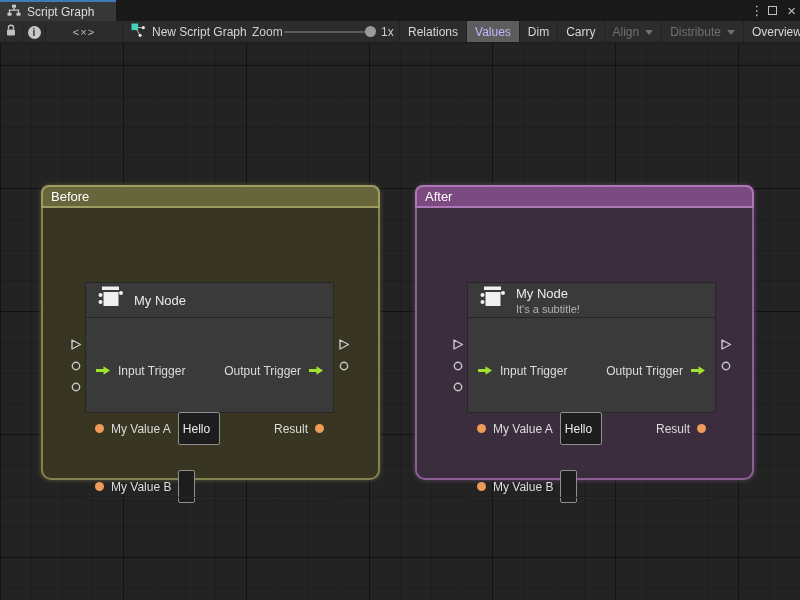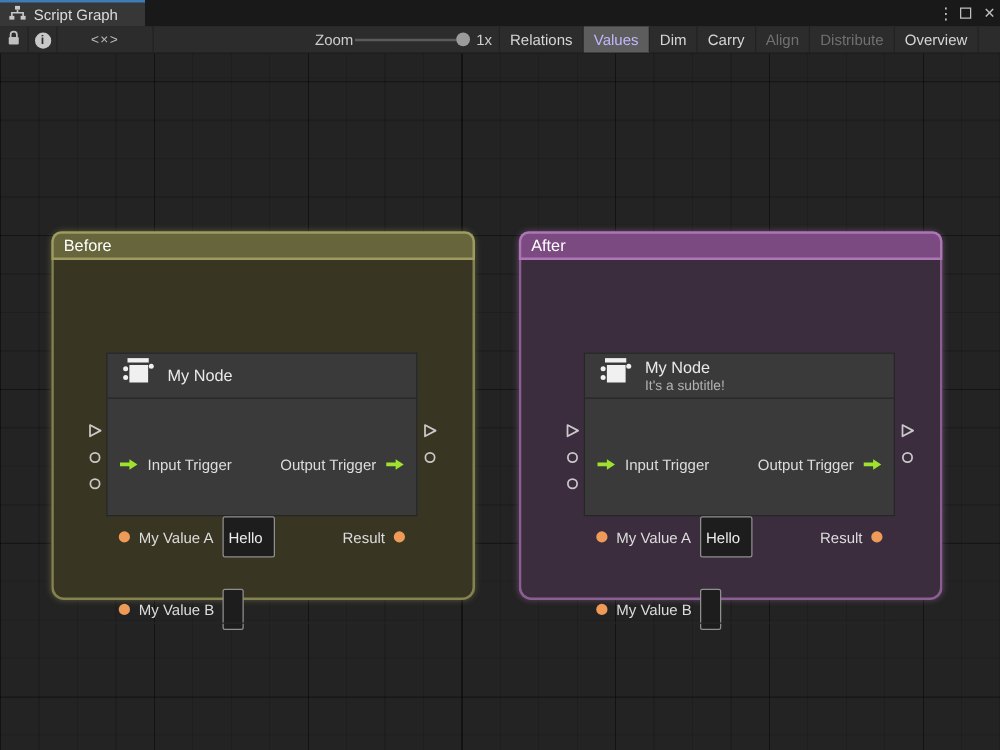--- a/index.html
+++ b/index.html
@@ -26,21 +26,21 @@
   .code-label { color:#bdbdbd; font-size:11px; letter-spacing:1px; }
   .newgraph { position:absolute; left:131px; top:0; height:22px; display:flex; align-items:center; gap:6px; }
   .zoom-label { position:absolute; left:252px; top:0; height:22px; line-height:22px; color:#cdcdcd; }
   .zoom-track { position:absolute; left:284px; top:31px; width:85px; height:2px; background:#5b5b5b; }
   .zoom-track { top:10px; }
   .zoom-handle { position:absolute; left:365px; top:5px; width:11px; height:11px; border-radius:50%; background:#9b9b9b; }
   .zoom-value { position:absolute; left:381px; top:0; height:22px; line-height:22px; color:#cdcdcd; }
   .tb-buttons { position:absolute; left:399px; top:0; height:22px; display:flex; border-left:1px solid #222; white-space:nowrap; }
   .tb-btn { height:22px; line-height:22px; padding:0 8px; border-right:1px solid #222; color:#d6d6d6; display:flex; align-items:center; }
   .tb-btn.active { background:#5d5d5d; color:#c4b5fd; }
-  .tb-btn.disabled { color:#707070;flex-direction:column; }
+  .tb-btn.disabled { color:#707070; }
   .dd-arrow { display:inline-block; width:0; height:0; border-left:4px solid transparent; border-right:4px solid transparent;
               border-top:5px solid #707070; margin-left:6px; }
 
   
   .canvas { position:absolute; left:0; top:43px; width:800px; height:557px; background-color:#232323;
     background-image:
       repeating-linear-gradient(to right,  rgba(0,0,0,0.40) 0 1px, transparent 1px 123px),
       repeating-linear-gradient(to bottom, rgba(0,0,0,0.40) 0 1px, transparent 1px 123px),
       repeating-linear-gradient(to right,  rgba(0,0,0,0.13) 0 1px, transparent 1px 30.75px),
       repeating-linear-gradient(to bottom, rgba(0,0,0,0.13) 0 1px, transparent 1px 30.75px);
@@ -115,20 +115,31 @@
     <div class="tb-sep" style="left:22px;"></div>
     <div class="tb-icon-btn" style="left:23px;width:22px;">
       <span class="info-circle">i</span>
     </div>
     <div class="tb-sep" style="left:45px;"></div>
     <div class="tb-icon-btn" style="left:46px;width:76px;">
       <span class="code-label">&lt;×&gt;</span>
     </div>
     <div class="tb-sep" style="left:122px;"></div>
 
+    <div class="newgraph">
+      <span>
+        <svg width="15" height="15" viewBox="0 0 15 15">
+          <path d="M4.5 4.5 L12 4.7 M4.5 4.5 L9 12.2" stroke="#b9b9b9" stroke-width="1"></path>
+          <rect x="0.5" y="0.5" width="6.6" height="6.6" fill="#46d2bf"></rect>
+          <circle cx="12.3" cy="4.7" r="1.6" fill="#e6e6e6"></circle>
+          <circle cx="9.1" cy="12.3" r="1.6" fill="#e6e6e6"></circle>
+        </svg>
+      </span>
+      <span>New Script Graph</span>
+    </div>
 
     <span class="zoom-label">Zoom</span>
     <div class="zoom-track"></div>
     <div class="zoom-handle"></div>
     <span class="zoom-value">1x</span>
 
     <div class="tb-buttons">
       <div class="tb-btn">
           <span>Relations</span>
         </div>

